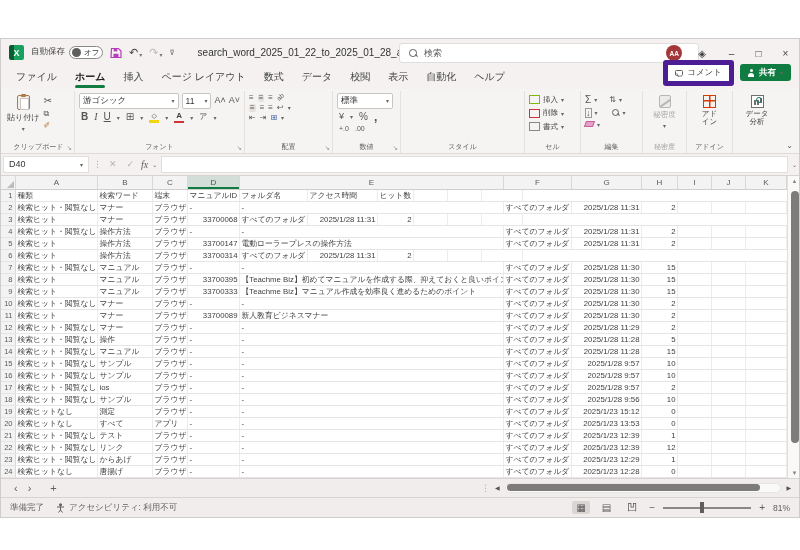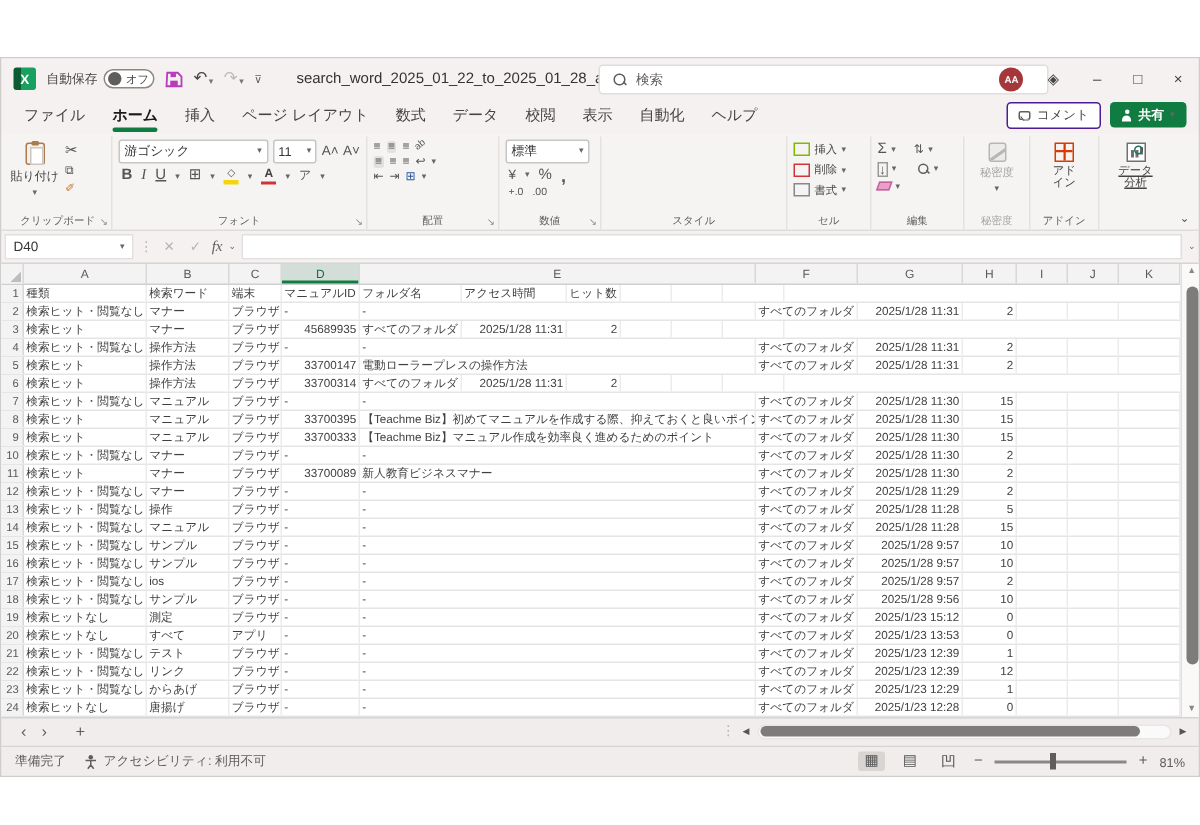--- a/index.html
+++ b/index.html
@@ -3,21 +3,21 @@
 <meta charset="utf-8">
 <style>
   *{margin:0;padding:0;box-sizing:border-box;}
   html,body{width:800px;height:550px;background:#fff;font-family:"Liberation Sans","DejaVu Sans",sans-serif;overflow:hidden;}
   .page{position:relative;width:800px;height:550px;background:#fff;}
   .win{position:absolute;left:0;top:38px;width:800px;height:480px;background:#F5F3F2;border:1px solid #CFCDCB;display:flex;flex-direction:column;}
 
   
   .titlebar{height:28px;display:flex;align-items:center;padding-left:8px;gap:7px;position:relative;background:#F4F1F0;}
   .xlogo{width:15px;height:15px;border-radius:2px;background:linear-gradient(90deg,#0B5C30 0 34%,#18A05E 34%);color:#fff;font-size:9px;font-weight:bold;display:flex;align-items:center;justify-content:center;}
-  .autosave{display:flex;align-items:center;gap:4px;font-size:8.5px;color:#444;}
+  .autosave{display:flex;align-items:flex-start;gap:4px;font-size:8.5px;color:#444;}
   .toggle{width:34px;height:13px;border:1px solid #8A8886;border-radius:7px;background:#fff;display:flex;align-items:center;gap:3px;padding:0 2px;}
   .knob{width:9px;height:9px;border-radius:50%;background:#605E5C;}
   .toggle .st{font-size:7.5px;color:#444;}
   .qbtn{font-size:11px;color:#444;line-height:1;display:flex;align-items:flex-end;}
   .qbtn .mini{font-size:6px;color:#777;margin-left:1px;}
   .qbtn.dis{color:#BDBAB8;}
   .qat-caret{font-size:7px;color:#605E5C;}
   .title-text{margin-left:16px;font-size:10px;color:#333;white-space:nowrap;display:flex;align-items:center;gap:4px;}
   .title-text .mini{font-size:7px;color:#666;}
   .searchbox{position:absolute;left:398px;top:4px;width:300px;height:20px;background:#fff;border:1px solid #E0DEDC;border-radius:3px;display:flex;align-items:center;gap:7px;padding:0 9px;font-size:9px;color:#605E5C;}
@@ -28,21 +28,21 @@
   .avatar{width:16px;height:16px;border-radius:50%;background:#A4373A;color:#fff;font-size:6.5px;font-weight:bold;display:flex;align-items:center;justify-content:center;margin-right:16px;}
   .gem{font-size:10px;color:#444;margin-right:12px;}
   .winbtn{width:27px;height:28px;display:flex;align-items:center;justify-content:center;font-size:10px;color:#444;}
 
   
   .tabsrow{height:22px;display:flex;align-items:flex-end;padding:0 6px;background:#F4F1F0;position:relative;}
   .rtab{font-size:10px;color:#444;padding:4px 9px 5px;position:relative;white-space:nowrap;}
   .rtab.active{font-weight:bold;color:#1A1A1A;}
   .rtab.active::after{content:"";position:absolute;left:9px;right:9px;bottom:1px;height:2.5px;border-radius:2px;background:#107C41;}
   .tabsrow-right{position:absolute;right:8px;bottom:3px;display:flex;gap:6px;align-items:center;}
-  .comment-btn{display:flex;align-items:center;gap:4px;background:#fff;border:1px solid #4c1d95;border-radius:3px;font-size:8.5px;color:#444;padding:2px 7px;}
+  .comment-btn{display:flex;align-items:center;gap:4px;background:#fff;border:5px solid #4c1d95;border-radius:3px;font-size:8.5px;color:#444;padding:2px 7px;}
   .bubble{width:8px;height:6px;border:1px solid #605E5C;border-radius:1.5px;position:relative;}
   .bubble::after{content:"";position:absolute;left:1px;bottom:-2.5px;width:3px;height:3px;background:#fff;border-left:1px solid #605E5C;border-bottom:1px solid #605E5C;transform:skewX(35deg) scaleY(.7);}
   .share-btn{display:flex;align-items:center;gap:4px;background:#107C41;border-radius:3px;font-size:8.5px;color:#fff;padding:2.5px 8px;font-weight:bold;}
   .person{position:relative;width:7px;height:8px;}
   .person::before{content:"";position:absolute;top:0;left:2px;width:3.2px;height:3.2px;border-radius:50%;background:currentColor;}
   .person::after{content:"";position:absolute;bottom:0;left:.5px;width:6px;height:3.5px;border-radius:3px 3px 0 0;background:currentColor;}
   .share-btn .mini,.comment-btn .mini{font-size:6px;}
 
   
   .ribbon{height:66px;background:#F6F4F3;border-bottom:1px solid #DEDBD9;display:flex;padding:2px 2px 0 2px;position:relative;}
@@ -352,21 +352,21 @@
         <div class="bigbtn" style="margin:0 auto;width:22px;">
           <span class="addinico"></span>
           <span style="font-size:7.5px;line-height:1.15;">アドイン</span>
         </div>
         <span class="grplabel">アドイン</span>
       </div>
 
       <div class="grp" style="width:48px;border-right:none;">
         <div class="bigbtn" style="margin:0 auto;width:30px;">
           <span class="anaico"></span>
-          <span style="font-size:7.5px;line-height:1.15;text-decoration:underline;">データ分析</span>
+          <span style="font-size:7.5px;line-height:1.15;">データ分析</span>
         </div>
       </div>
 
       <span class="ribbon-collapse">⌄</span>
     </div>
 
     <div class="fbar">
       <span class="namebox">
           <span>D40</span>
           <span class="mini">▾</span>
@@ -422,21 +422,21 @@
               <div class="cell num" style="width: 36px;">2</div>
               <div class="cell" style="width: 34px;"></div>
               <div class="cell" style="width: 34px;"></div>
               <div class="cell" style="width: 41px;"></div>
             </div>
             <div class="grow">
               <div class="rownum" style="width: 15px;">3</div>
               <div class="cell" style="width: 82px;">検索ヒット</div>
               <div class="cell" style="width: 55px;">マナー</div>
               <div class="cell" style="width: 35px;">ブラウザ</div>
-              <div class="cell num" style="width: 52px;">45689935</div>
+              <div class="cell num" style="width: 52px;">33700068</div>
               <div class="cell" style="width: 68px;">すべてのフォルダ</div>
               <div class="cell num" style="width: 70px;">2025/1/28 11:31</div>
               <div class="cell num" style="width: 36px;">2</div>
               <div class="cell" style="width: 34px;"></div>
               <div class="cell" style="width: 34px;"></div>
               <div class="cell" style="width: 41px;"></div>
             </div>
             <div class="grow">
               <div class="rownum" style="width: 15px;">4</div>
               <div class="cell" style="width: 82px;">検索ヒット・閲覧なし</div>

